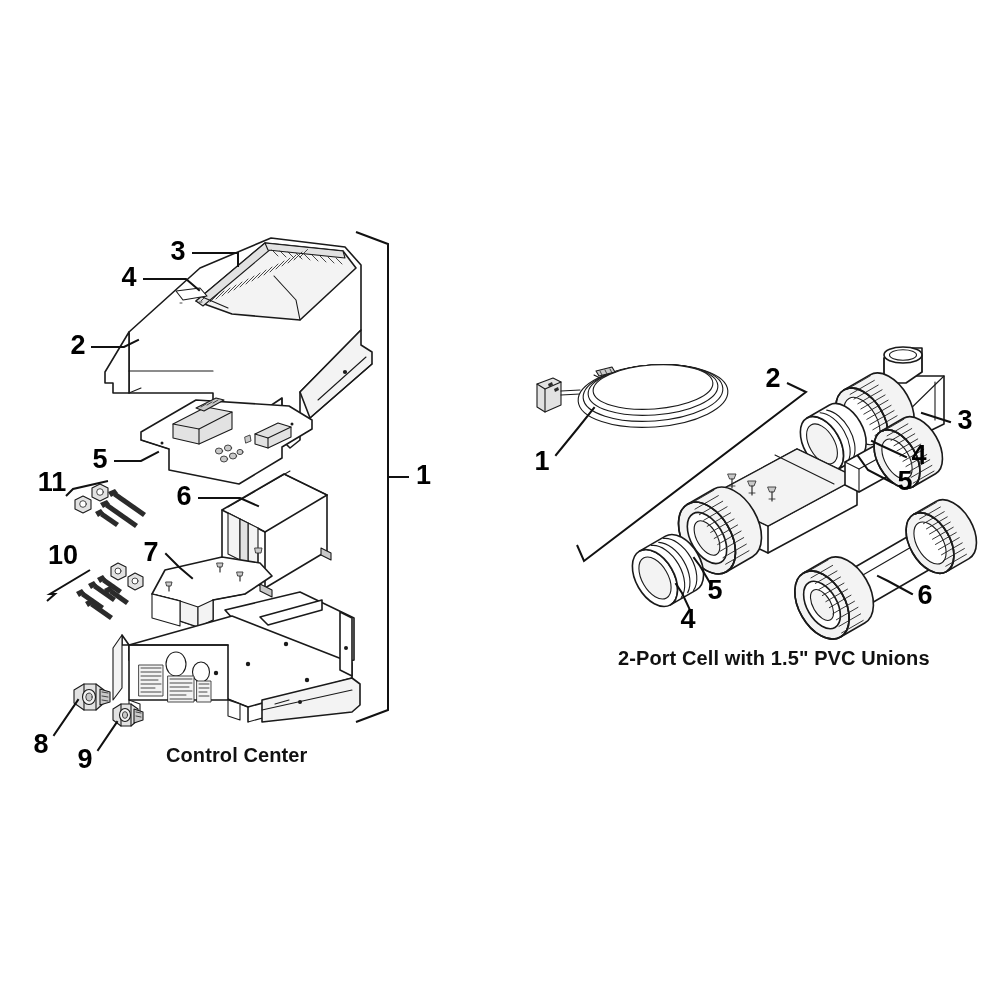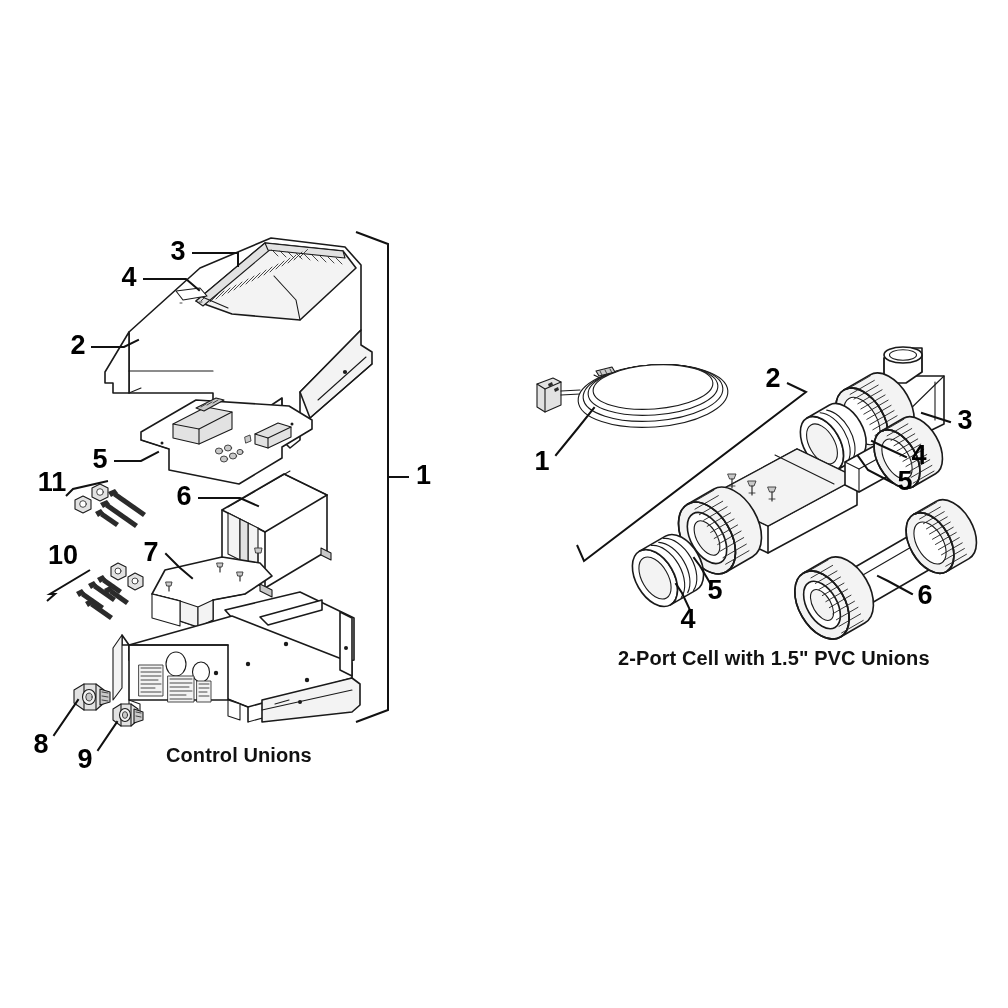--- a/index.html
+++ b/index.html
@@ -679,17 +679,17 @@
       <text class="num" x="773" y="380" text-anchor="middle">2</text>
       <text class="num" x="965" y="422" text-anchor="middle">3</text>
       <text class="num" x="919" y="457" text-anchor="middle">4</text>
       <text class="num" x="905" y="483" text-anchor="middle">5</text>
       <text class="num" x="688" y="621" text-anchor="middle">4</text>
       <text class="num" x="715" y="592" text-anchor="middle">5</text>
       <text class="num" x="925" y="597" text-anchor="middle">6</text>
     </g>
   </svg>
 
-  <div class="cap" id="caption-control-center">Control Unions</div>
+  <div class="cap" id="caption-control-center">Control Center</div>
 
   <div class="cap" id="caption-cell">2-Port Cell with 1.5" PVC Unions</div>
 
 </div>
 
 </body></html>

